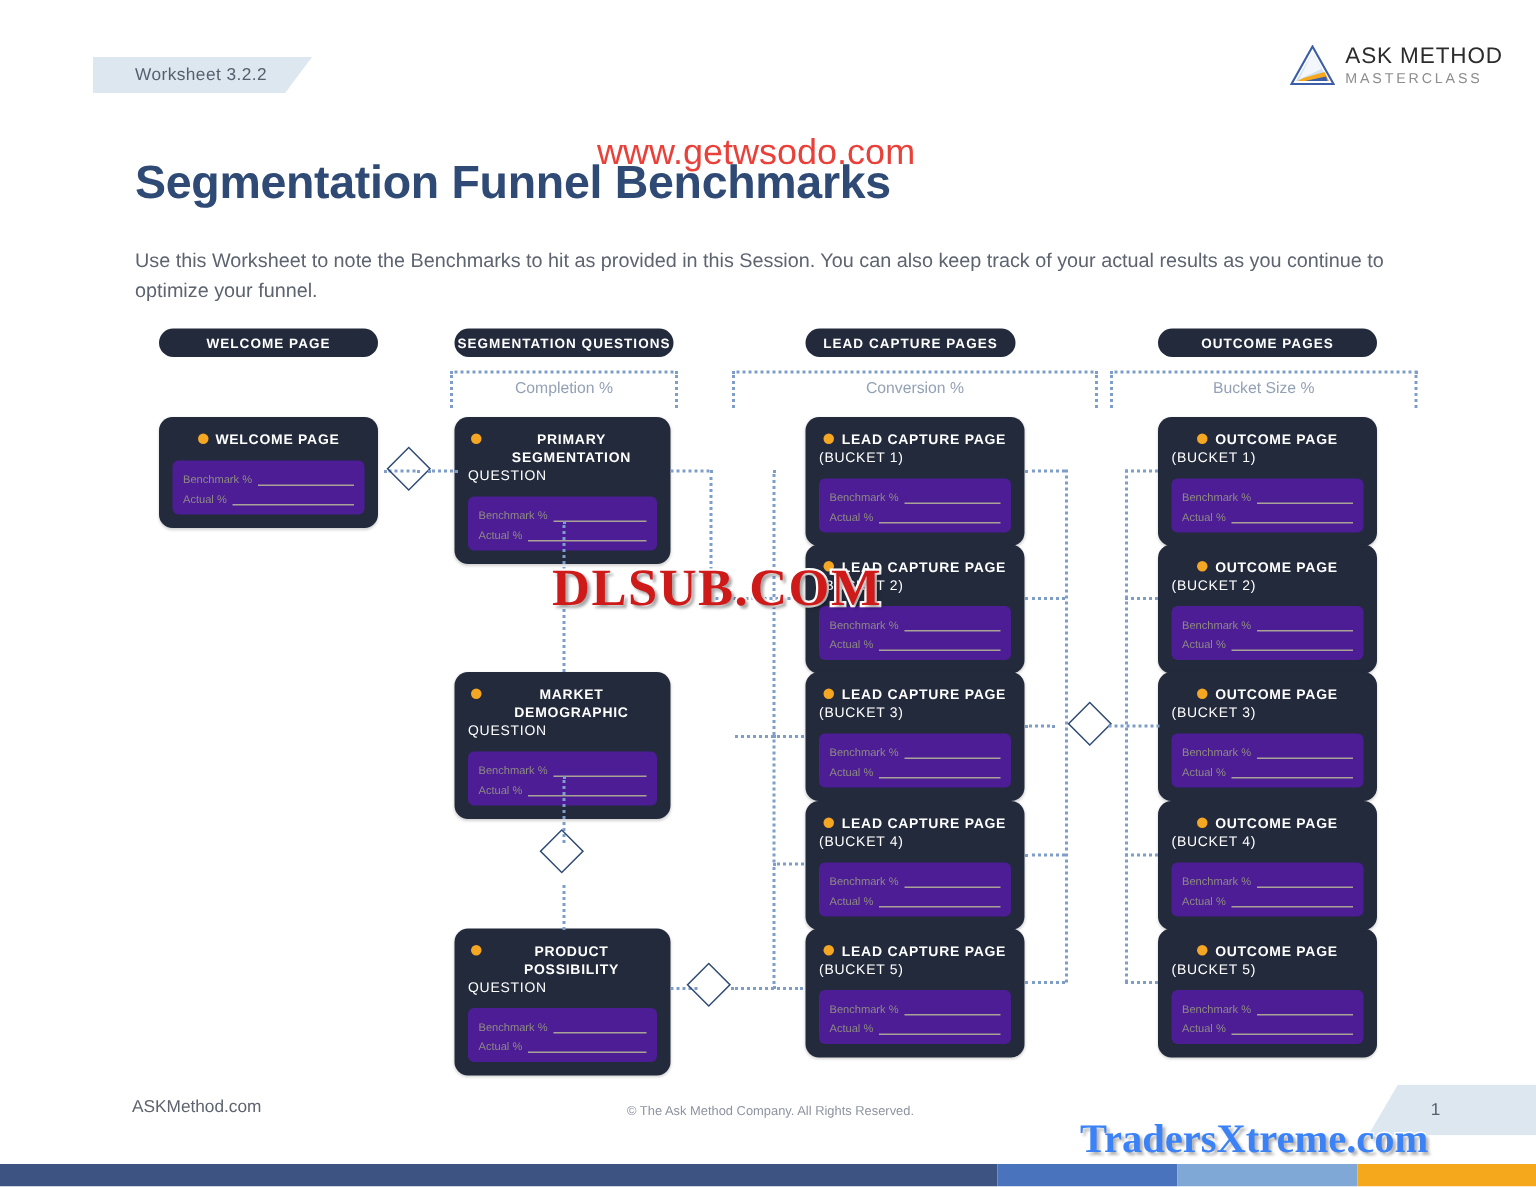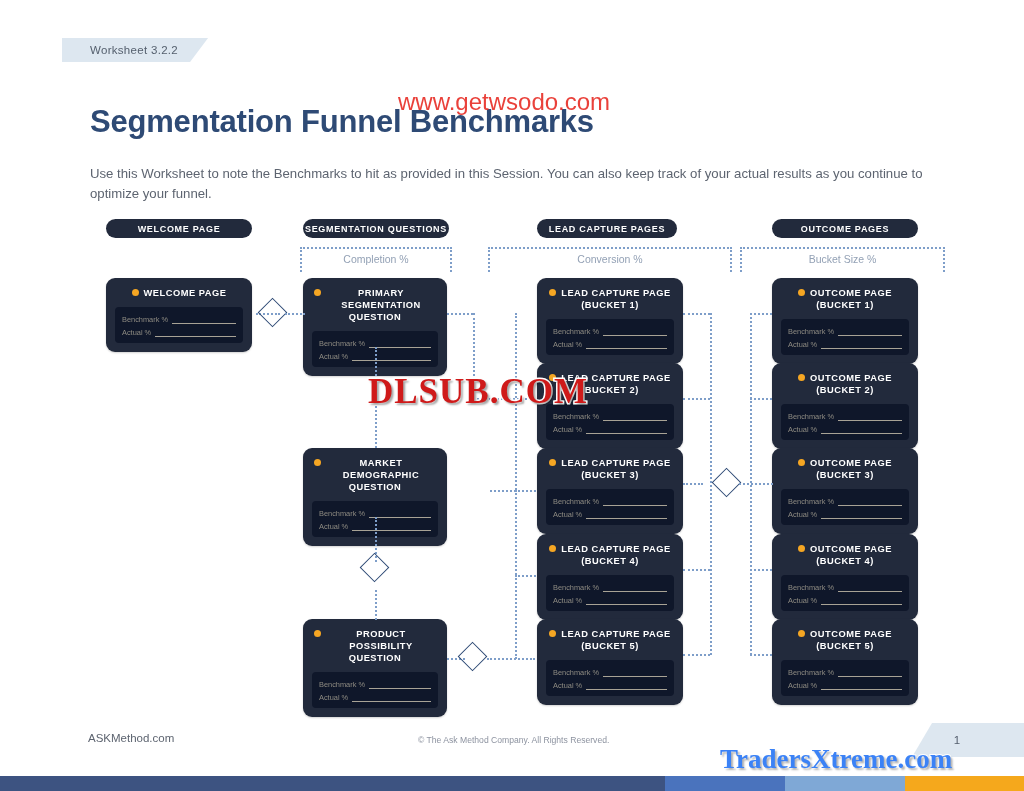--- a/index.html
+++ b/index.html
@@ -88,26 +88,26 @@
   }
   .dot {
     width: 7px; height: 7px; border-radius: 50%;
     background: #f5a623; flex: none; margin-top: 2px;
   }
   .card-title {
     color: #ffffff; font-size: 9.3px; font-weight: bold;
     letter-spacing: .5px; line-height: 12px; text-align: center;
   }
   .card-sub {
-    color: #ffffff; font-size: 9.3px; font-weight: bold;
-    letter-spacing: .5px; line-height: 12px; text-align: center;
+    color: #ffffff; font-size: 9.3px; font-weight: normal;
+    letter-spacing: .5px; line-height: 12px; 
     margin-top: 0px;
   }
   .fields {
-    margin-top: 8px; background: #0f172a; border-radius: 4px;
+    margin-top: 8px; background: #4c1d95; border-radius: 4px;
     padding: 5px 7px 6px 7px;
   }
   .field-row {
     display: flex; align-items: flex-end; gap: 4px; height: 12px;
   }
   .field-row + .field-row { margin-top: 1px; }
   .field-label {
     font-size: 7.4px; color: #8e8b82; white-space: nowrap;
   }
   .field-line {
@@ -174,20 +174,33 @@
 </style>
 </head>
 <body>
 
 <div id="page">
 
   <div class="wsheet-tag">
     <span>Worksheet  3.2.2</span>
   </div>
 
+  <div class="brand">
+    <svg class="brand-mark" viewBox="0 0 30 27">
+      <polygon points="15,1 29,26 1,26" fill="#ffffff" stroke="#3b5ea8" stroke-width="1.4"></polygon>
+      <polygon points="15,5 26,24 4,24" fill="#cfe0f2"></polygon>
+      <polygon points="15,5 21,16 6,23" fill="#ffffff" opacity="0.75"></polygon>
+      <polygon points="5,24 26,24 23,18 9,22" fill="#f5a81c"></polygon>
+      <polygon points="6,24 25,24 24,21 10,24" fill="#3b5ea8"></polygon>
+    </svg>
+    <div class="brand-text">
+      <div class="brand-title">ASK METHOD</div>
+      <div class="brand-sub">MASTERCLASS</div>
+    </div>
+  </div>
 
   <div class="page-title">Segmentation Funnel Benchmarks</div>
   <div class="page-intro">Use this Worksheet to note the Benchmarks to hit as provided in this Session. You can also keep track of your actual results as you continue to optimize your funnel.</div>
 
   <div id="diagram">
       <div class="col-pill" style="left: 106px; top: 219px; width: 146px;">
         <span>WELCOME PAGE</span>
       </div>
       <div class="card" style="left: 106px; top: 278px; width: 146px;">
         <div class="card-head">

